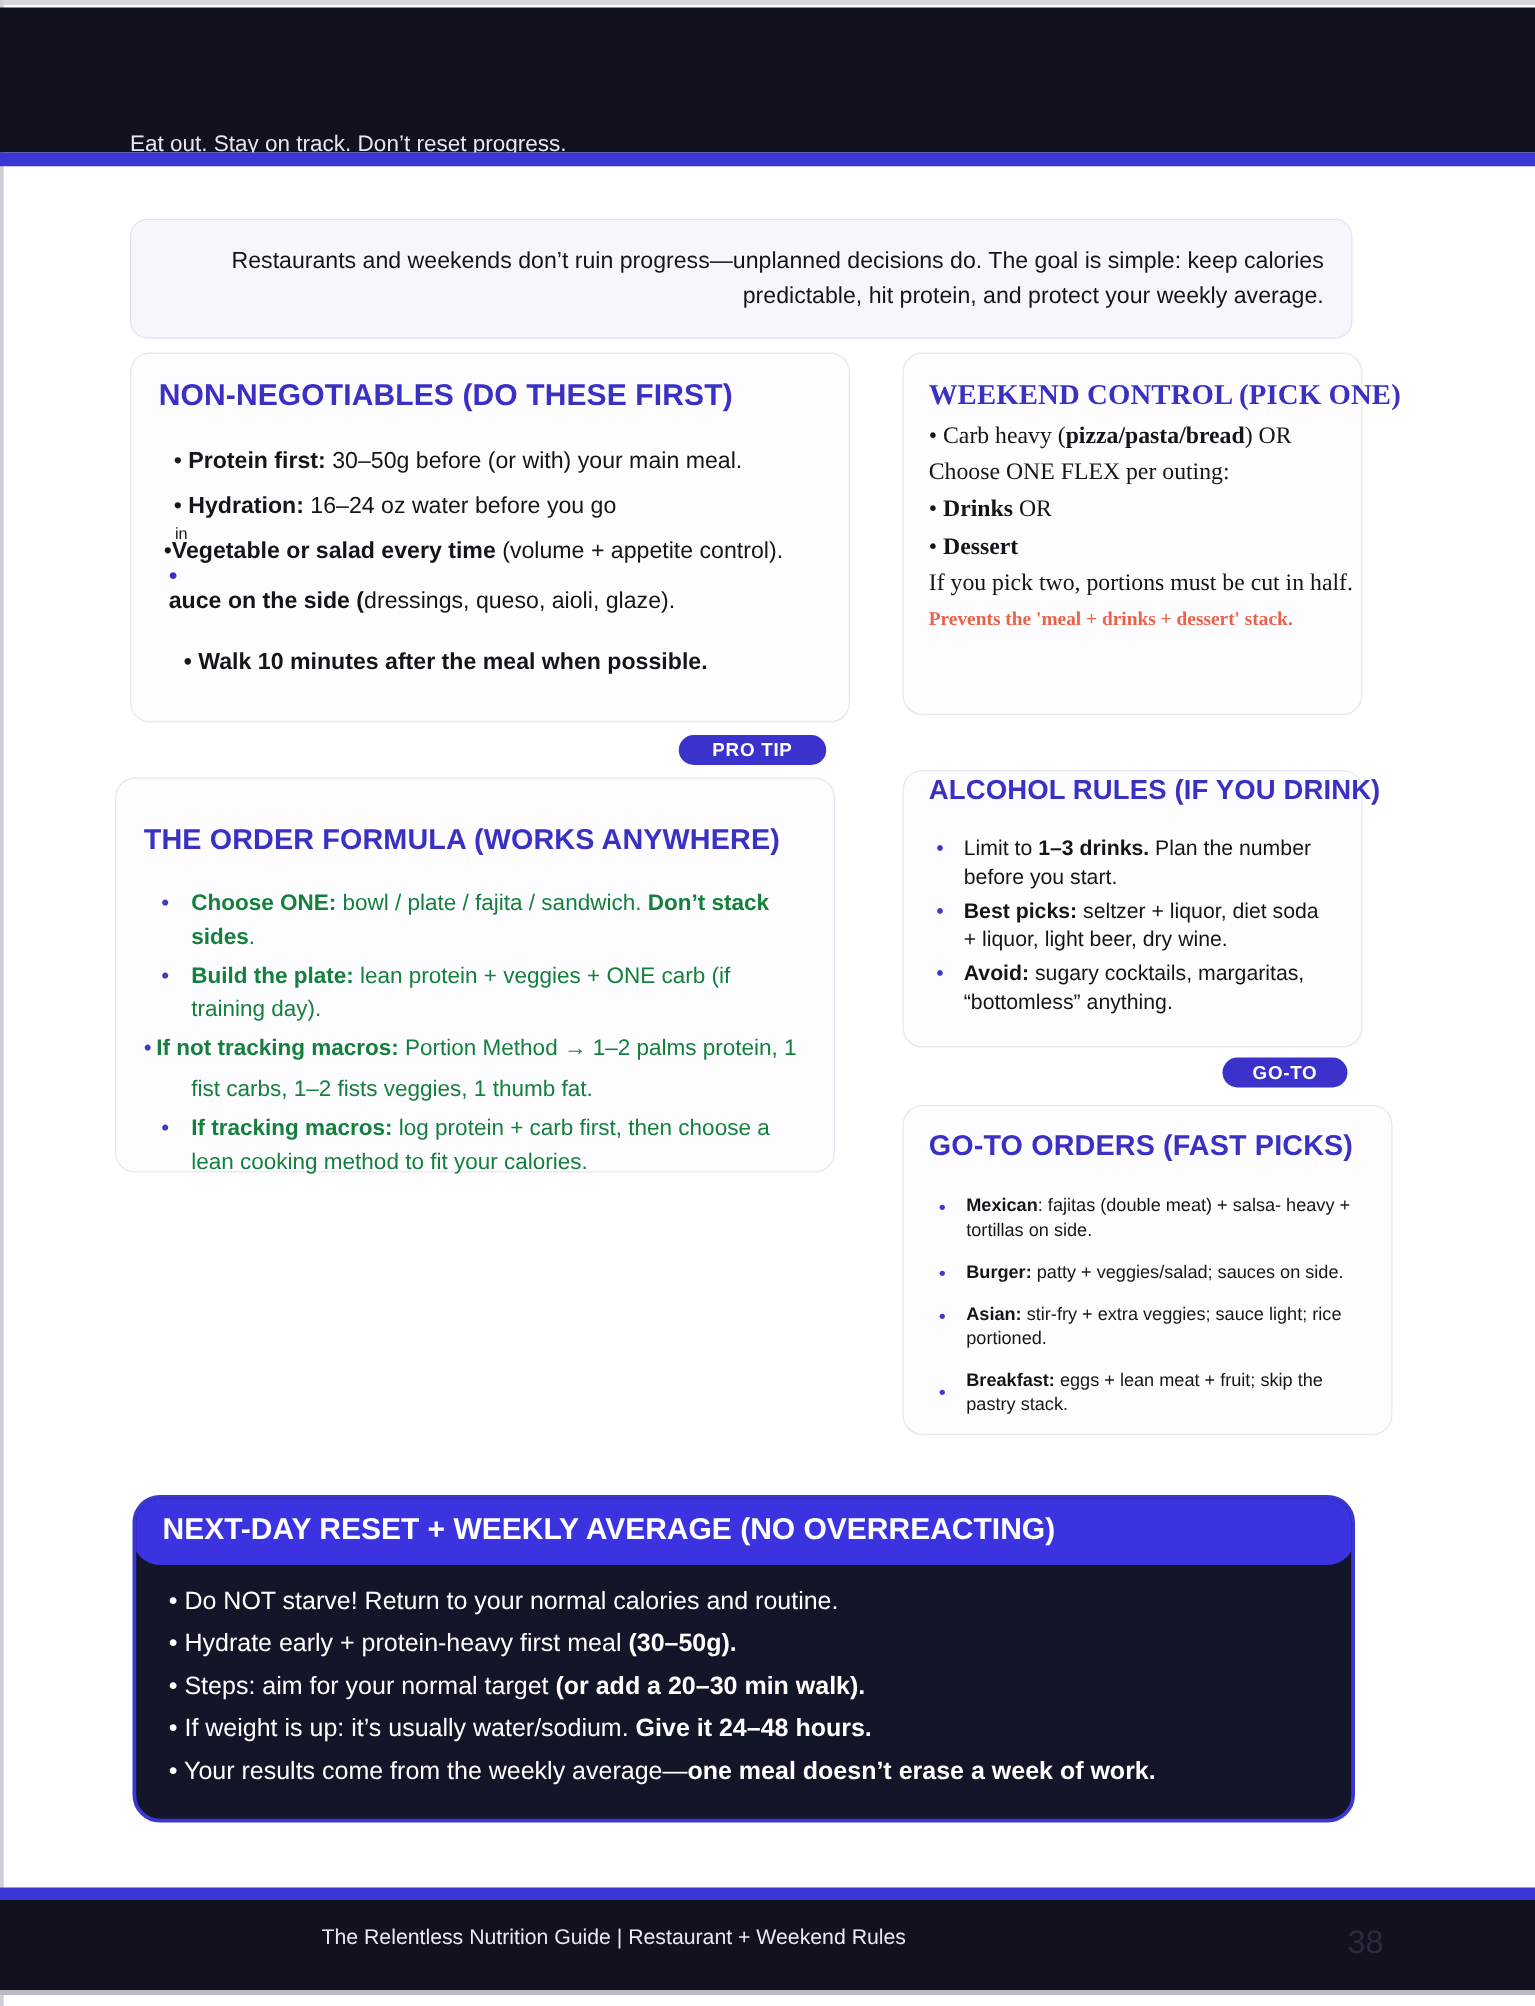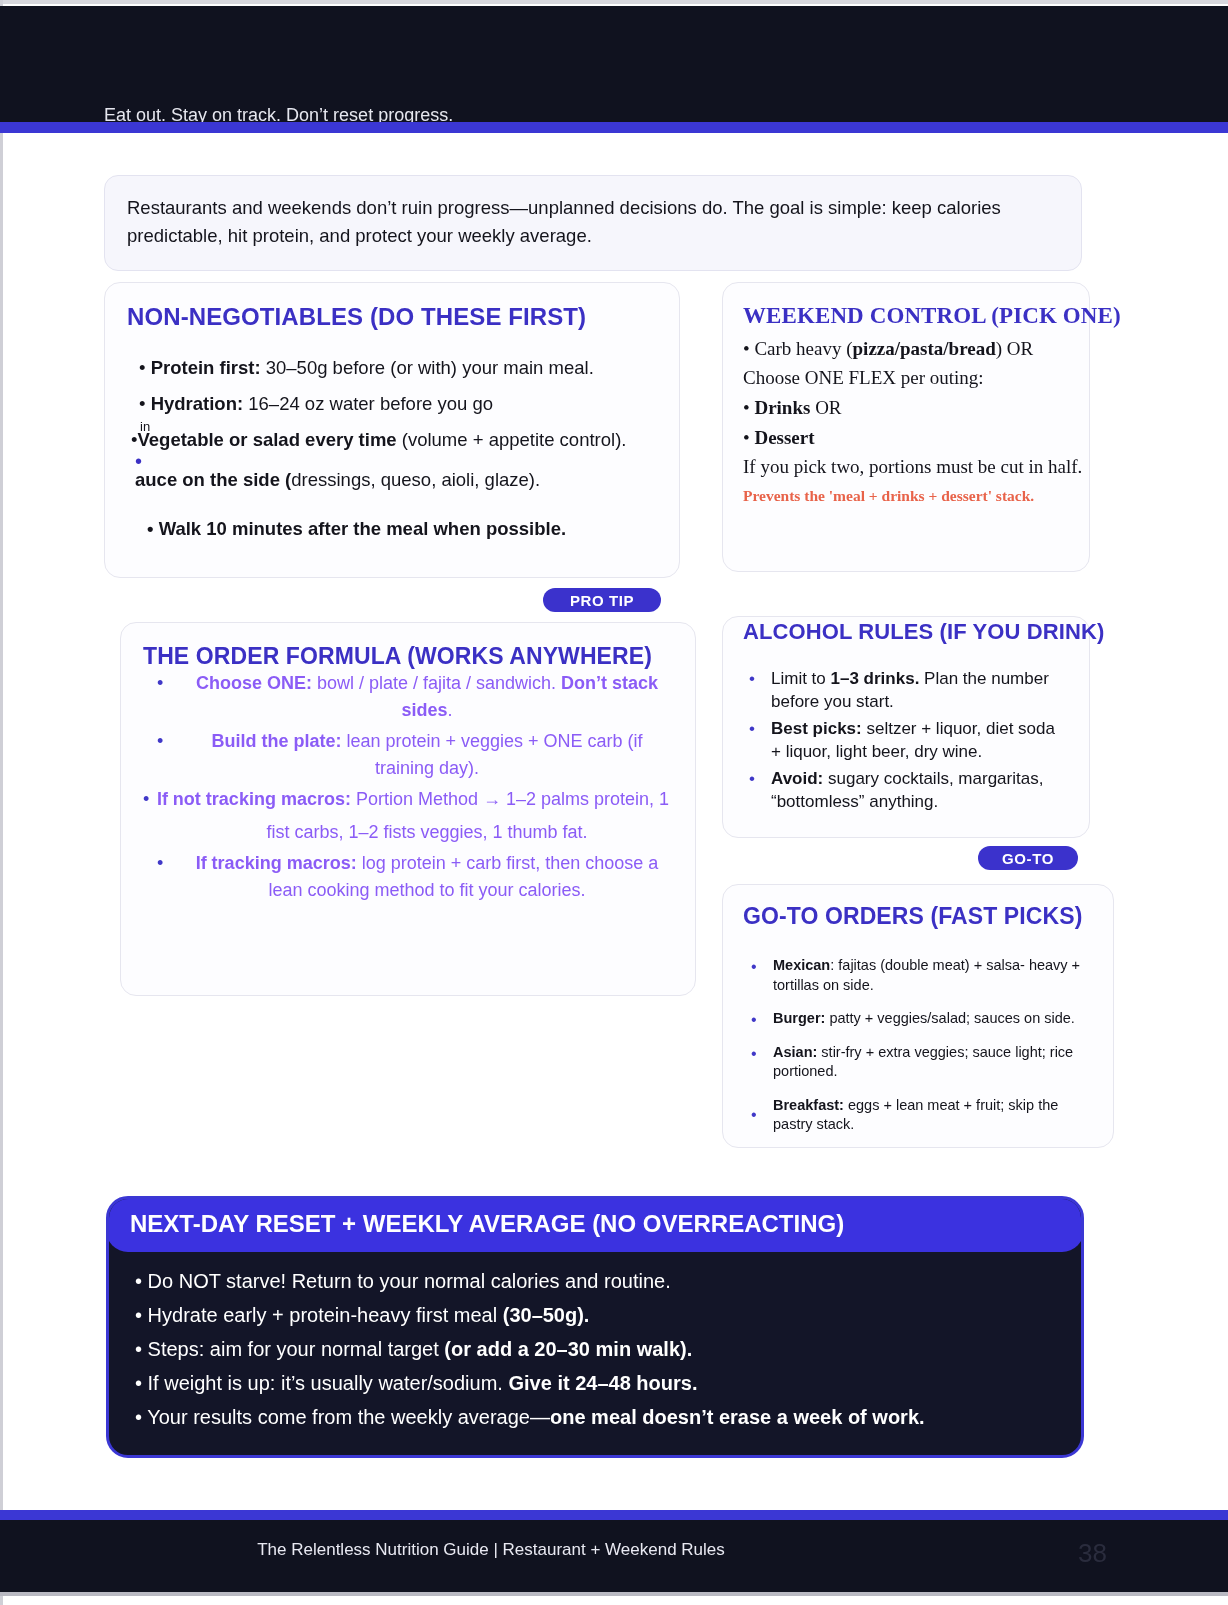--- a/index.html
+++ b/index.html
@@ -60,20 +60,21 @@
   
   .intro {
     position: absolute;
     left: 104px; top: 175px;
     width: 978px;
     box-sizing: border-box;
     background: #f6f6fc;
     border: 1px solid #e3e3f0;
     border-radius: 14px;
     padding: 18px 22px 20px 22px;
+    text-align: right;
   }
   .intro p {
     margin: 0;
     font-size: 18.5px;
     line-height: 1.5;
     color: #14141c;
   }
 
   
   .card {
@@ -153,29 +154,29 @@
   .wk-note {
     color: #e8634a;
     font-weight: bold;
     font-size: 15.5px;
     white-space: nowrap;
     margin-top: 4px;
   }
 
   
   #card-order {
-    left: 120px; top: 622px;
-    width: 576px; height: 374px;
-    padding: 20px 22px;
+    left: 92px; top: 622px;
+    width: 576px; height: 316px;
+    padding: 35px 22px;
   }
   #card-order .card-title { font-size: 23px; }
   #card-order .bullets {
+    margin-top: 24px;
     font-size: 18px;
-    color: #8b5cf6;
-    text-align: center;
+    color: #15803d;
   }
   #card-order .bullets li {
     line-height: 1.5;
     padding-left: 38px;
     margin-bottom: 4px;
   }
   #card-order .bullets li::before {
     content: "\2022";
     position: absolute;
     left: 14px; top: 0;

